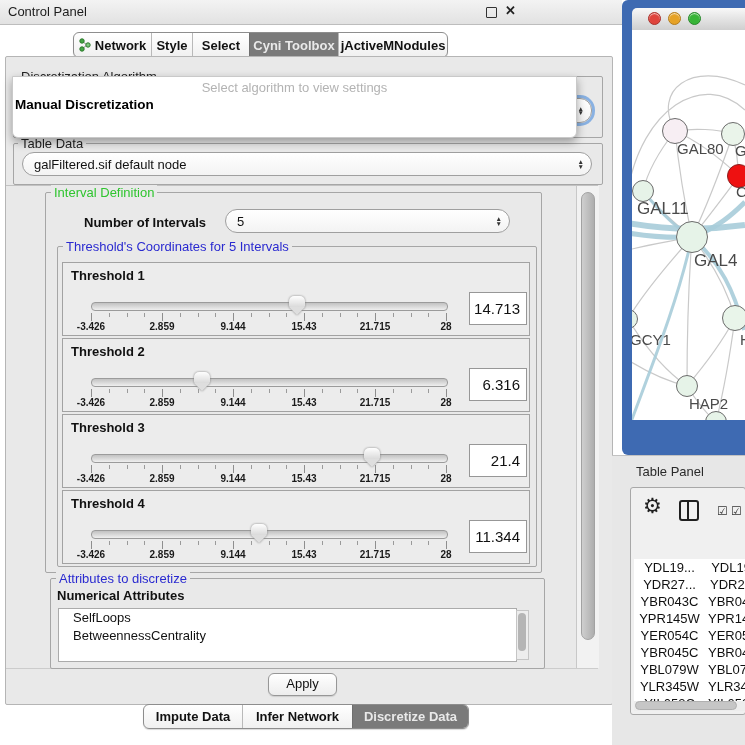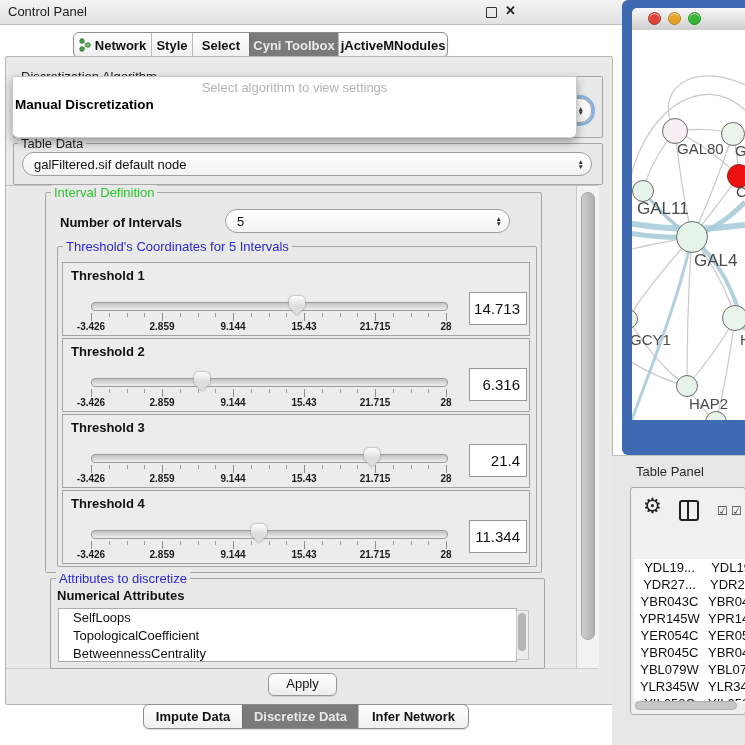--- a/index.html
+++ b/index.html
@@ -165,21 +165,21 @@
 
   <div id="viewport-top"></div>
   <div id="viewport-bottom"></div>
   <div id="vscroll">
       <div class="thumbv"></div>
     </div>
 
   <div class="groupbox" style="left:45px;top:192px;width:495px;height:379px"></div>
   <div class="grouplabel g-green" style="left:51px;top:185px">Interval Definition</div>
 
-  <div class="boldlabel" style="left:60px;top:215px">Number of Intervals</div>
+  <div class="boldlabel" style="left:84px;top:215px">Number of Intervals</div>
   <div class="combo" style="left:225px;top:209px;width:285px;height:24px">
     <span class="val">5</span>
     <span class="stepper">▲<br>▼</span>
   </div>
 
   <div class="groupbox" style="left:57px;top:246px;width:478px;height:319px"></div>
   <div class="grouplabel g-blue" style="left:63px;top:239px">Threshold's Coordinates for 5 Intervals</div>
 
   <div class="tbox" style="top:262px">
     <div class="tlabel">Threshold 1</div>
@@ -344,38 +344,37 @@
         <span class="ticklab" style="left: 100%;">28</span>
       </div>
     <div class="tvalue">11.344</div>
   </div>
 
   <div class="groupbox" style="left:50px;top:578px;width:493px;height:89px"></div>
   <div class="grouplabel g-blue" style="left:56px;top:571px">Attributes to discretize</div>
   <div class="boldlabel" style="left:57px;top:588px">Numerical Attributes</div>
   <div id="attr-list">
       <div class="attr-item">SelfLoops</div>
-      <div class="attr-item">TopologicalCoefficient</div>
       <div class="attr-item">BetweennessCentrality</div>
     </div>
   <div id="attr-scroll">
       <div class="th"></div>
     </div>
 
   <div id="applybtn">Apply</div>
 
   <div id="bottomtabs" class="seg">
     <div class="tab" style="width:98px">
         <span>Impute Data</span>
       </div>
+    <div class="tab" style="width:109px">
+        <span>Infer Network</span>
+      </div>
     <div class="tab sel" style="width:115px">
         <span>Discretize Data</span>
-      </div>
-    <div class="tab" style="width:109px">
-        <span>Infer Network</span>
       </div>
   </div>
 
   <div id="netwin">
     <div id="nettitle">
       <span class="light" style="left:16px;background:#df443c;border:1px solid #a9322c"></span>
       <span class="light" style="left:36px;background:#e6a226;border:1px solid #b27d1e"></span>
       <span class="light" style="left:56px;background:#37b437;border:1px solid #27872a"></span>
     </div>
     <div id="canvas">

